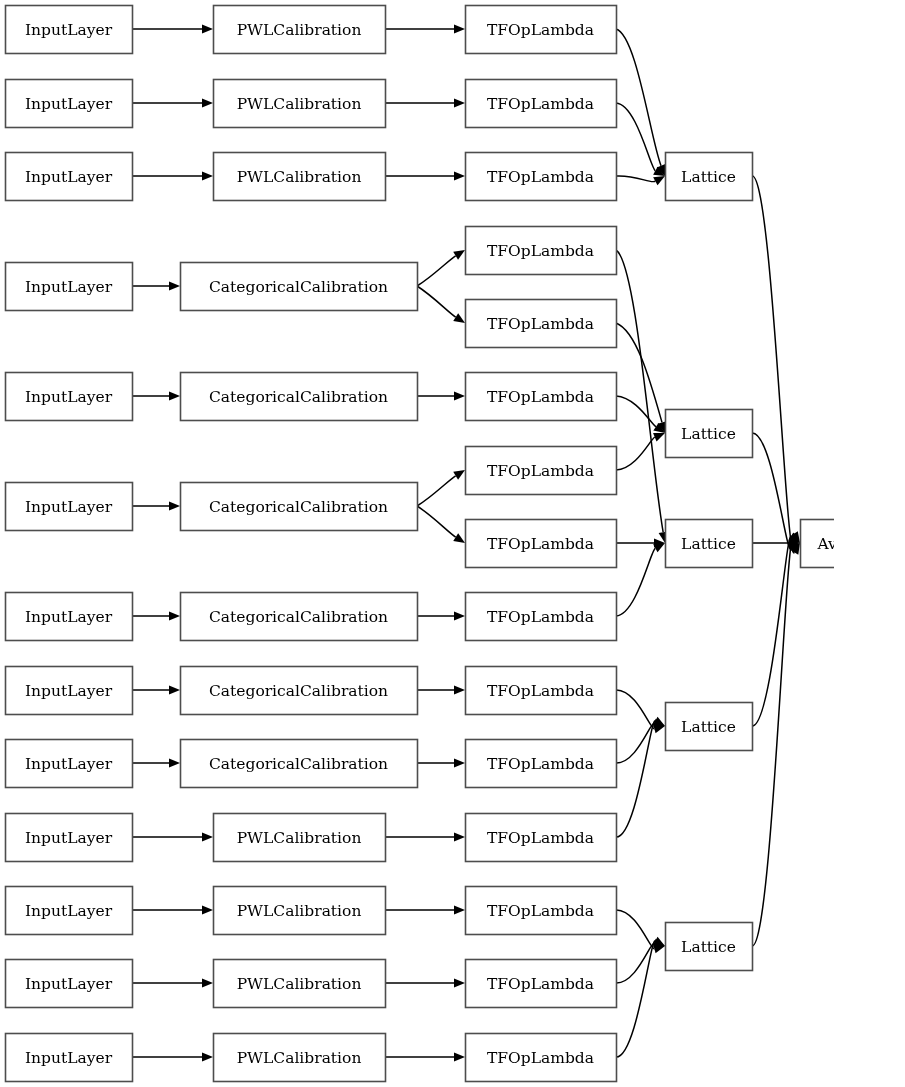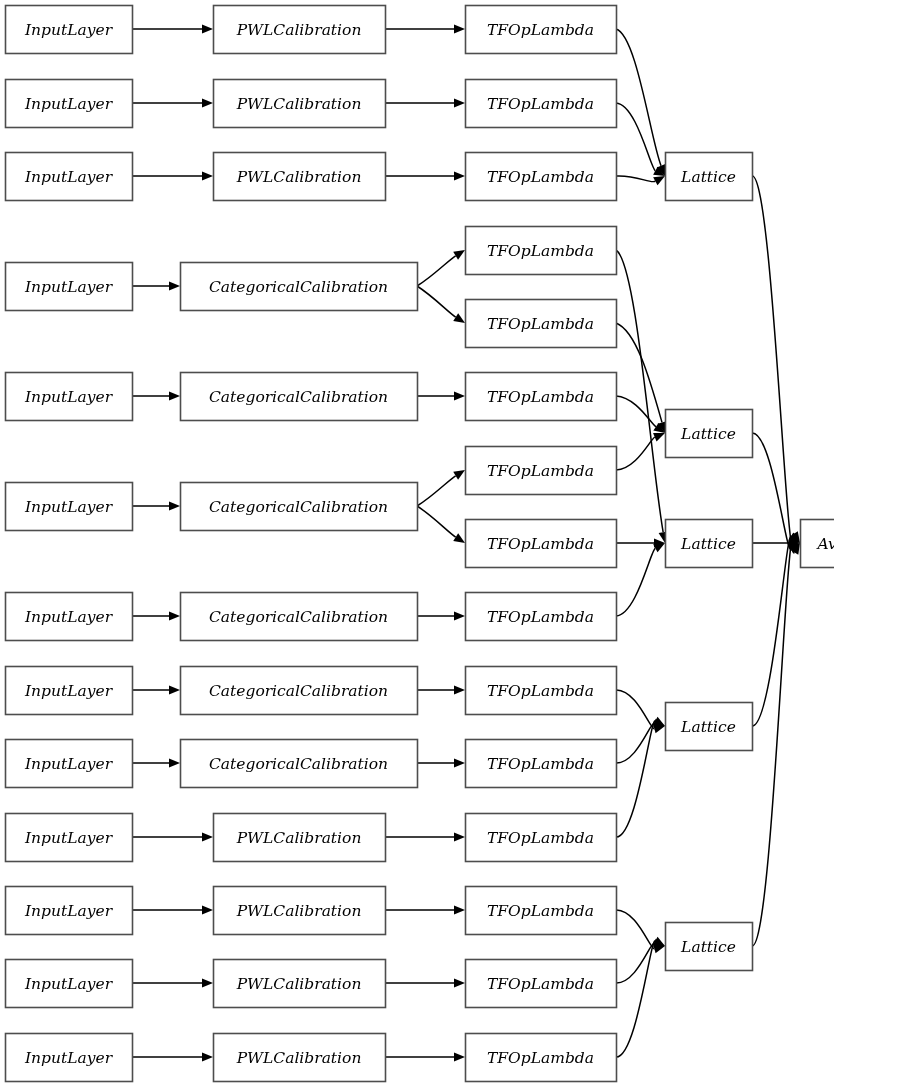--- a/index.html
+++ b/index.html
@@ -10,21 +10,20 @@
   body {
     width: 905px;
     height: 1087px;
     font-family: "DejaVu Serif", "Liberation Serif", serif;
   }
   #graph-root {
     position: relative;
     width: 834px;
     height: 1087px;
     overflow: hidden;
-    font-style: italic;
   }
   svg#graph-canvas {
     position: absolute;
     left: 0;
     top: 0;
     width: 905px;
     height: 1087px;
     display: block;
   }
   .node-rect {

